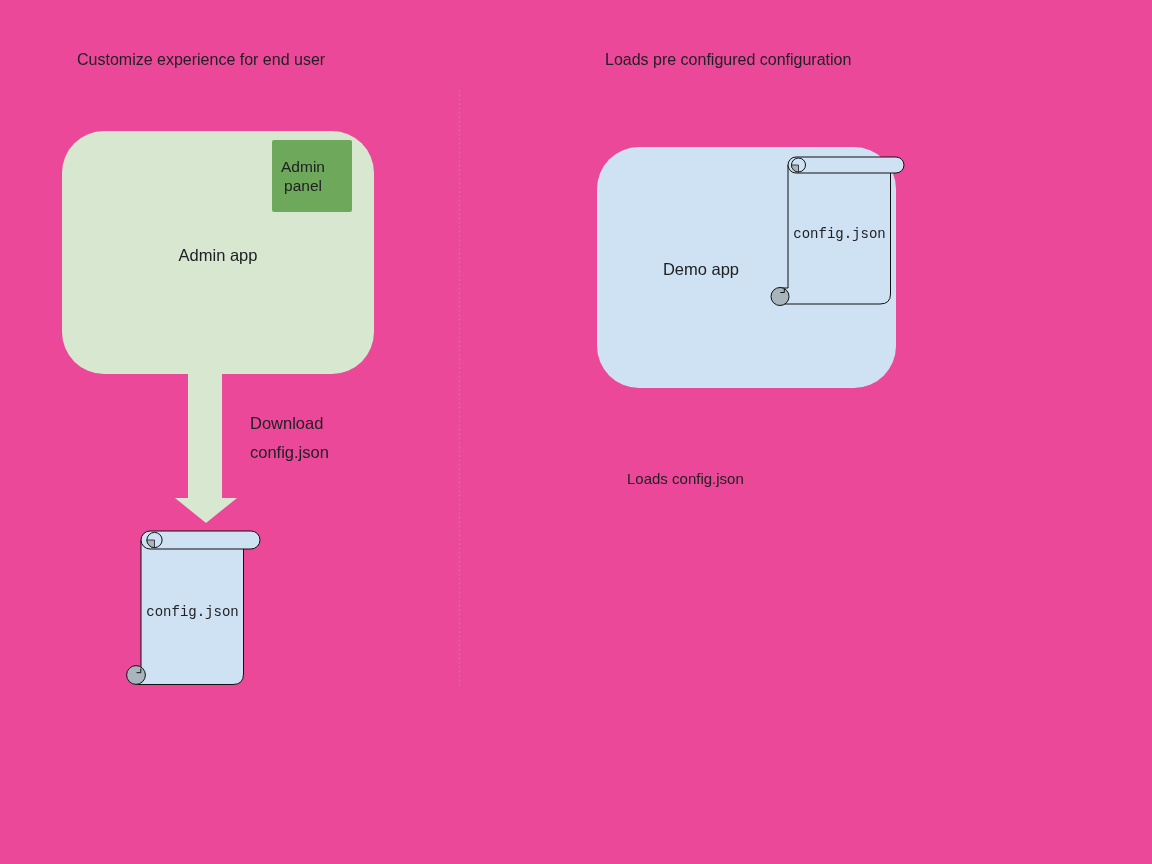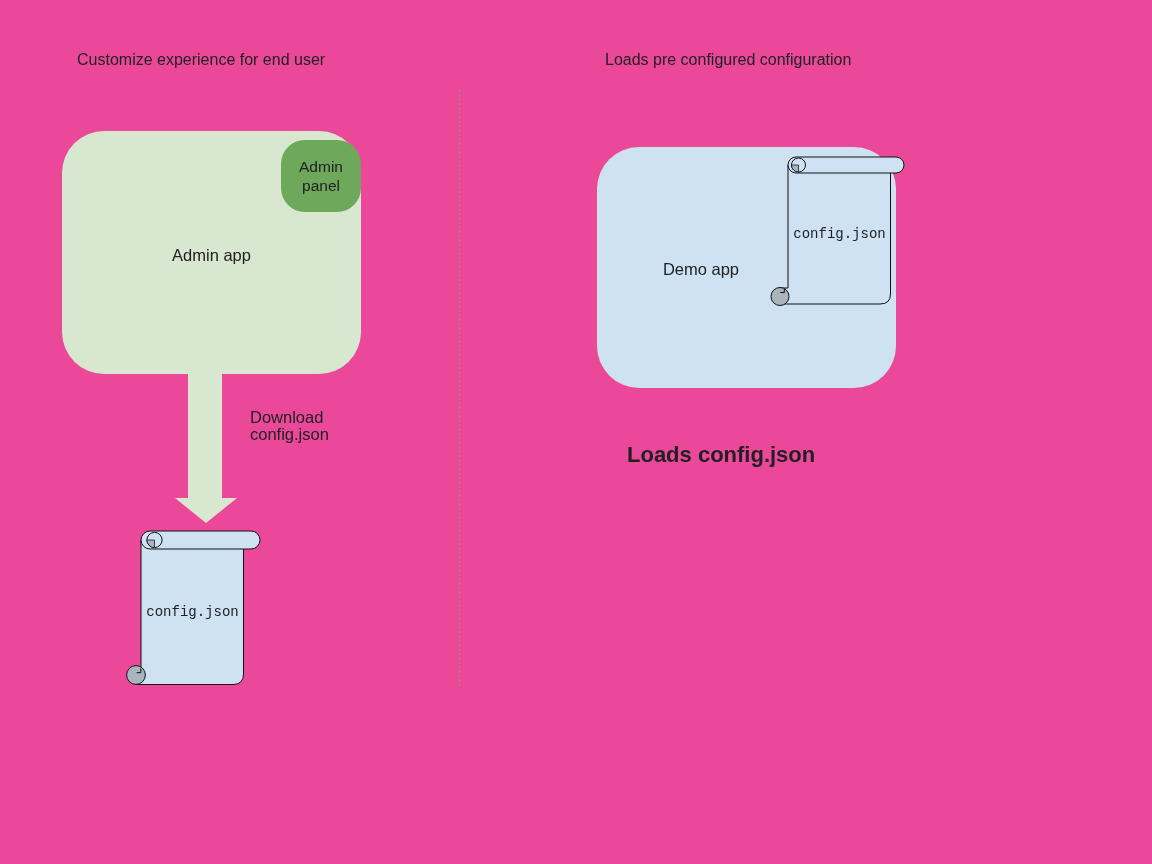--- a/index.html
+++ b/index.html
@@ -7,38 +7,38 @@
     --curl-gray:#a9b5bd; --divider-gray:#949494; --text:#202124;
   }
   html,body{margin:0;padding:0;background:#fff;}
   .canvas{position:relative;width:1152px;height:864px;background:#ec4899;overflow:hidden;
           font-family:"Liberation Sans",sans-serif;color:var(--text);}
   .title{position:absolute;top:50px;font-size:16px;line-height:20px;white-space:nowrap;}
   .title-left{left:77px;}
   .title-right{left:605px;}
   .divider{position:absolute;left:458px;top:90px;}
   .app-box{position:absolute;border-radius:42px;}
-  .admin-app{left:62px;top:131px;width:299px;height:243px;background:var(--green-light);}
+  .admin-app{left:62px;top:131px;width:299px;height:243px;background:var(--green-light);padding-left:13px;}
   .demo-app{left:597px;top:147px;width:299px;height:241px;background:var(--blue-light);}
   .app-label{position:absolute;text-align:center;font-size:16.5px;line-height:21px;}
   .admin-app .app-label{left:0;top:114px;width:100%;}
   .demo-app .app-label{left:43px;top:112px;width:122px;}
-  .admin-panel{position:absolute;left:281px;top:140px;width:80px;height:72px;border-radius:24px;
-               background:var(--green-dark);display:flex;align-items:center;justify-content:center;}
+  .admin-panel{position:absolute;left:272px;top:140px;width:80px;height:72px;border-radius:2px;
+               background:var(--green-dark);display:flex;align-items:center;justify-content:flex-start;}
   .admin-panel .panel-label{width:62px;text-align:center;font-size:15.5px;line-height:19px;}
   .arrow-svg{position:absolute;left:170px;top:373px;}
   .arrow-poly{fill:var(--green-light);}
-  .download-label{position:absolute;left:250px;top:409px;width:104px;font-size:16.5px;line-height:17px;}
+  .download-label{position:absolute;left:250px;top:409px;width:104px;font-size:16.5px;line-height:29px;}
   .scroll-svg{position:absolute;}
   .scroll-left-svg{left:124px;top:529px;}
   .scroll-right-svg{left:769px;top:155px;}
   .scroll-label{position:absolute;text-align:center;font-size:14px;line-height:18px;font-family:Liberation Mono, monospace;}
   .scroll-left-label{left:141px;top:603px;width:103px;}
   .scroll-right-label{left:788px;top:225px;width:103px;}
-  .caption-right{position:absolute;left:627px;top:444px;font-size:22px;line-height:21px;white-space:nowrap;font-weight:bold;}
+  .caption-right{position:absolute;left:627px;top:468px;font-size:15px;line-height:21px;white-space:nowrap;}
   .sfill{fill:var(--blue-light);stroke:#111;stroke-width:1;}
   .scurl{fill:var(--curl-gray);stroke:#111;stroke-width:1;}
   .squarter{fill:var(--curl-gray);stroke:#111;stroke-width:0.75;}
   .snotch{fill:none;stroke:#111;stroke-width:1;}
   .divline{stroke:var(--divider-gray);stroke-width:1.2;}
 </style>
 </head>
 <body>
 
 <div class="canvas">

